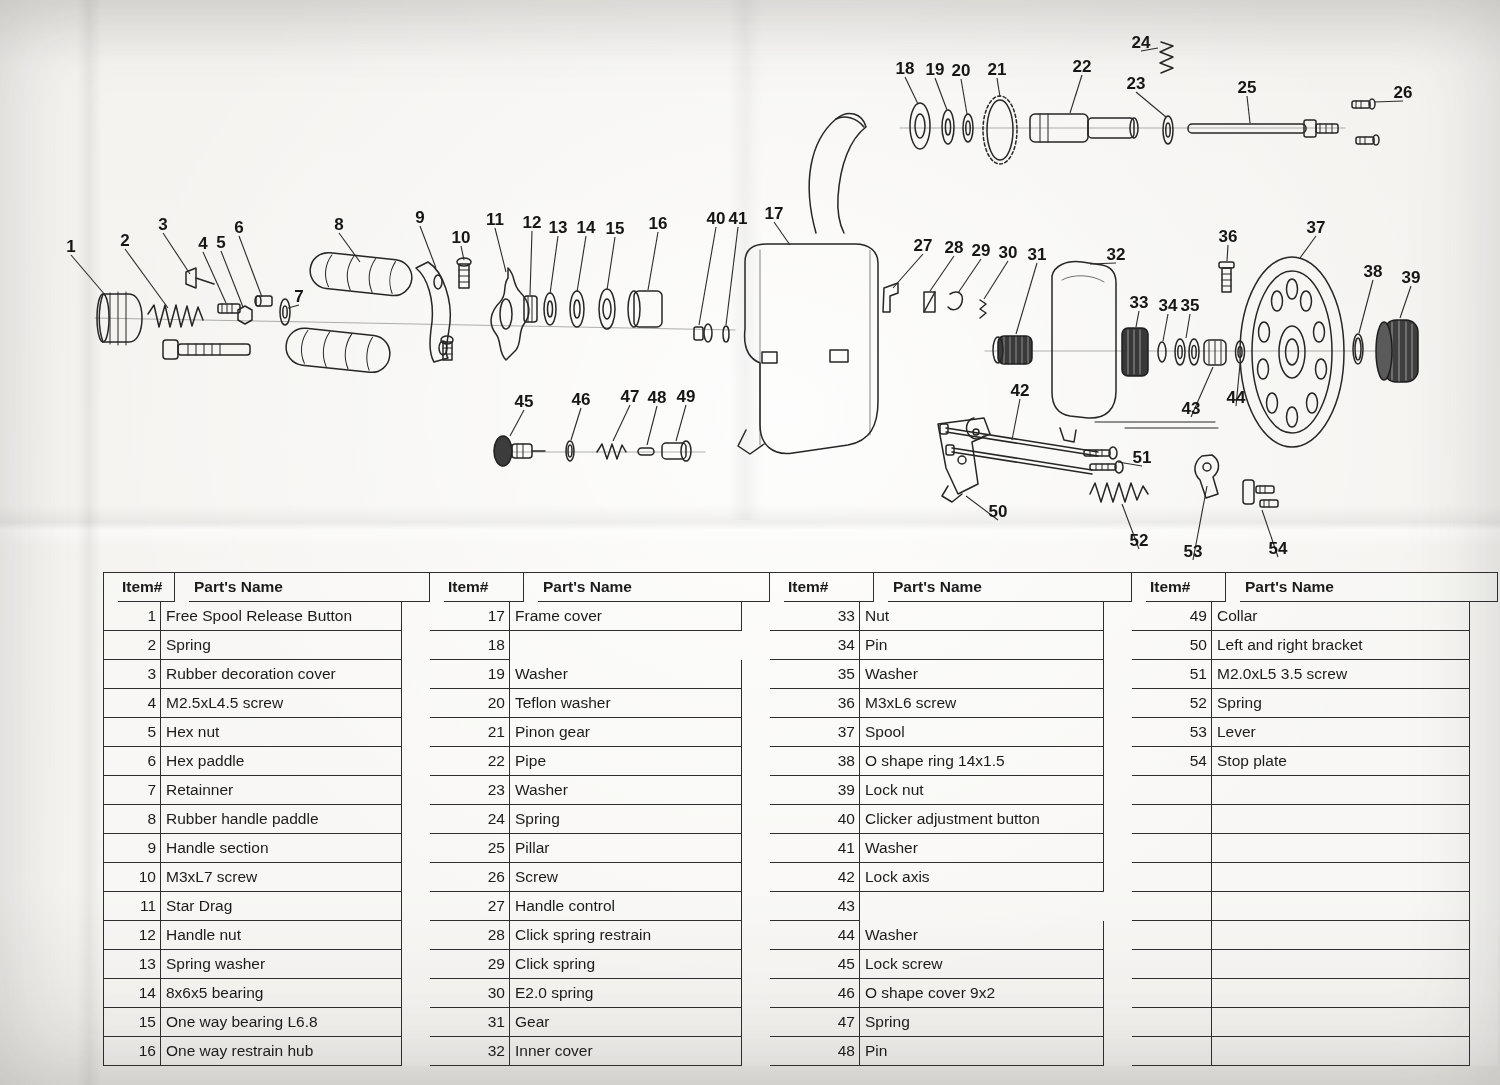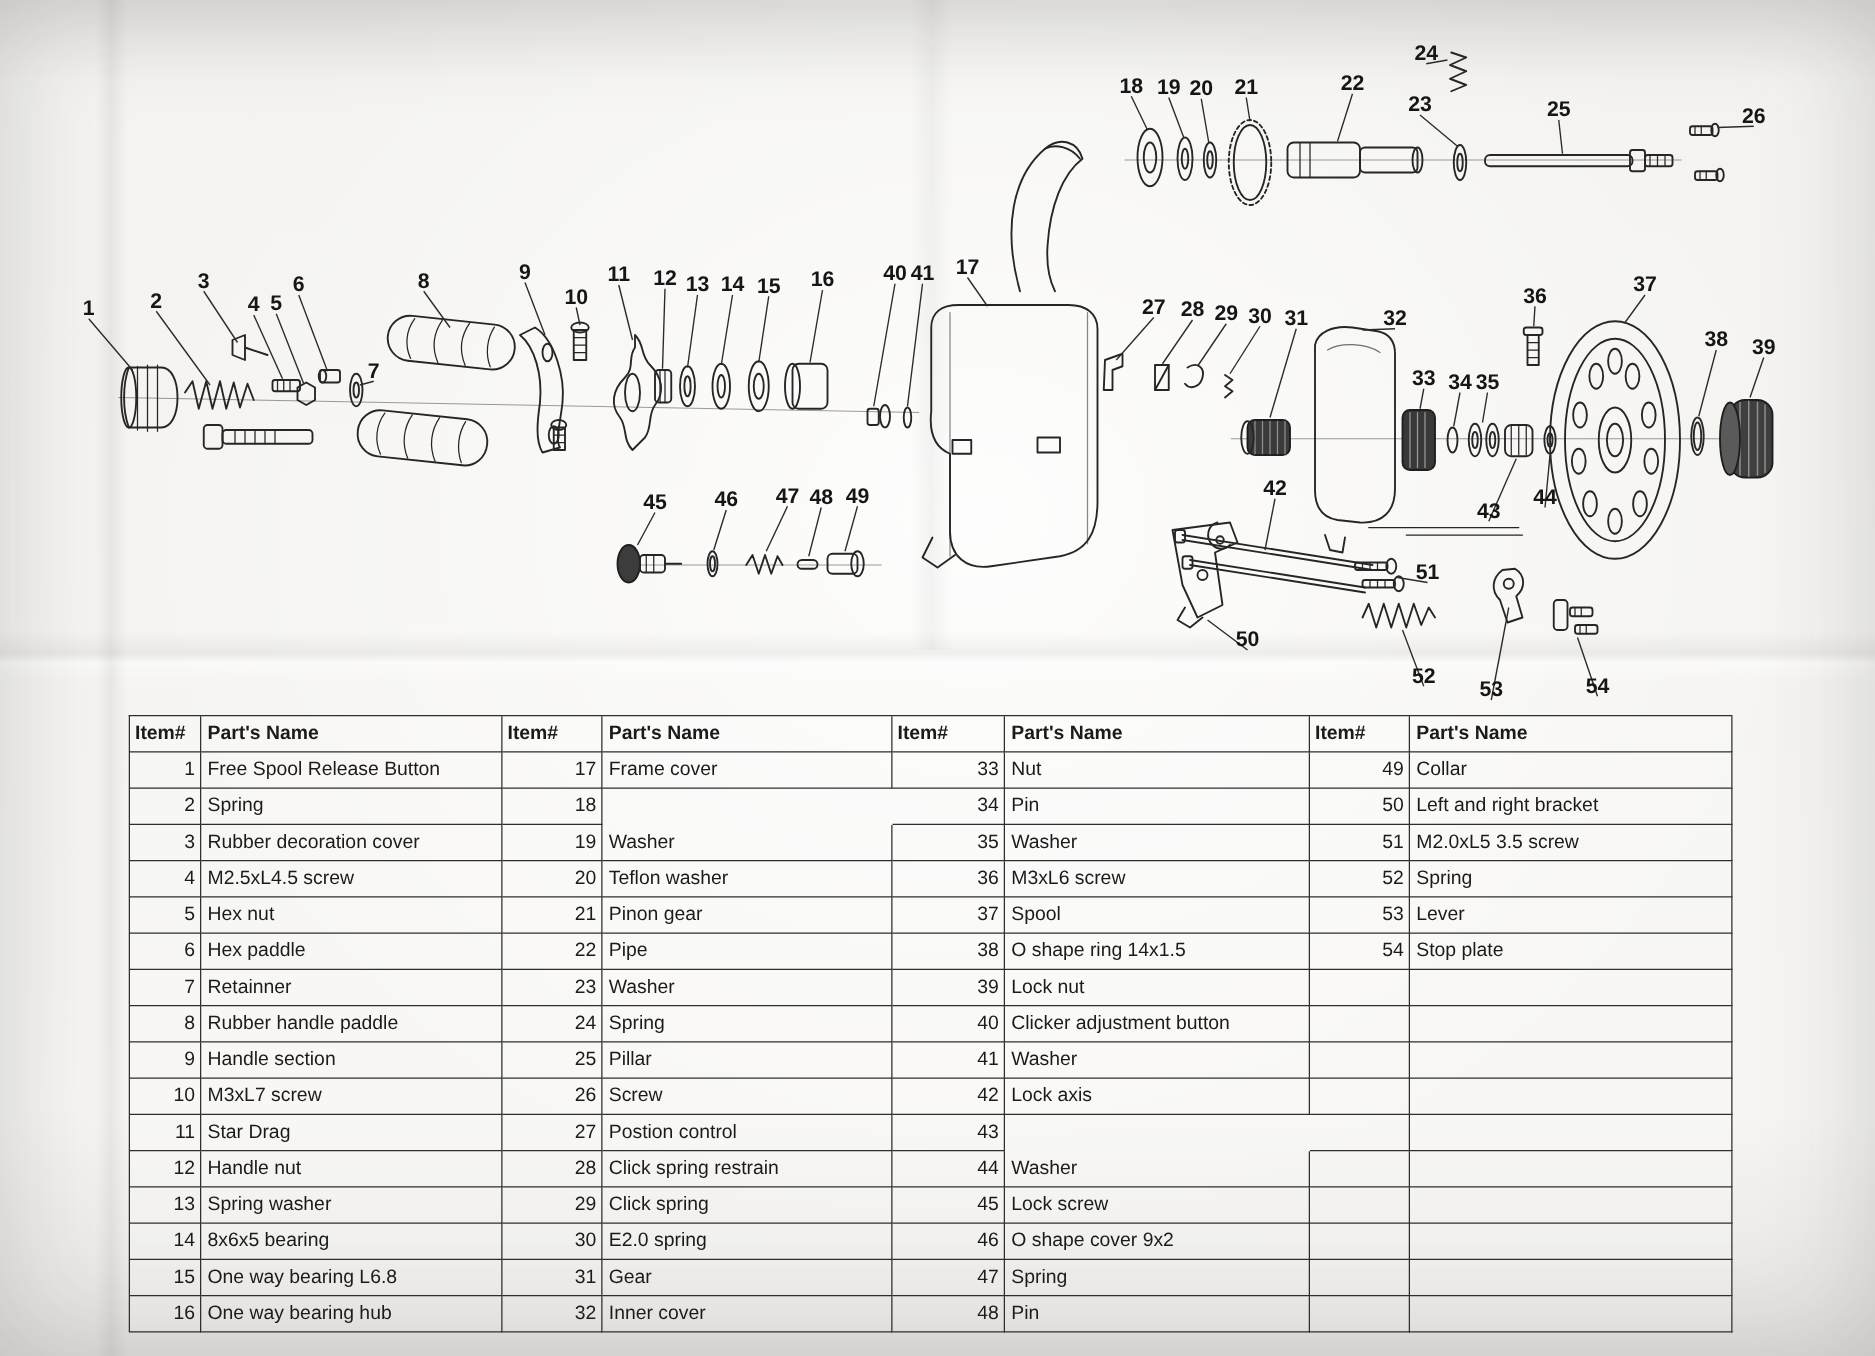--- a/index.html
+++ b/index.html
@@ -42,21 +42,21 @@
   .tgroup{display:flex;flex-direction:column;}
   .trow{display:flex;height:29px;}
   .tcell{
     box-sizing:border-box;
     border-right:1.2px solid #2e2e2e;border-bottom:1.2px solid #2e2e2e;
     font-size:15.5px;color:#1b1b1b;
     display:flex;align-items:center;overflow:hidden;white-space:nowrap;
   }
   .tcell.item{justify-content:flex-end;padding-right:4px;}
   .tcell.name{justify-content:flex-start;padding-left:5px;}
-  .thead .tcell{font-weight:700;}
+  .thead .tcell{font-weight:700;margin-left:14px;}
   .thead .tcell.item{justify-content:flex-start;padding-left:4px;}
   
   .g1 .item{width:57px;}  .g1 .name{width:241px;}
   .g2 .item{width:80px;}  .g2 .name{width:232px;}
   .g3 .item{width:90px;}  .g3 .name{width:244px;}
   .g4 .item{width:80px;}  .g4 .name{width:258px;}
 </style>
 </head>
 <body>
 
@@ -435,21 +435,21 @@
         <div class="trow">
           <div class="tcell item">14</div>
           <div class="tcell name">8x6x5 bearing</div>
         </div>
         <div class="trow">
           <div class="tcell item">15</div>
           <div class="tcell name">One way bearing L6.8</div>
         </div>
         <div class="trow">
           <div class="tcell item">16</div>
-          <div class="tcell name">One way bearing hub</div>
+          <div class="tcell name">One way restrain hub</div>
         </div>
       </div>
       <div class="tgroup g2">
         <div class="trow thead">
           <div class="tcell item">Item#</div>
           <div class="tcell name">Part's Name</div>
         </div>
         <div class="trow">
           <div class="tcell item">17</div>
           <div class="tcell name">Frame cover</div>
@@ -484,21 +484,21 @@
         <div class="trow">
           <div class="tcell item">25</div>
           <div class="tcell name">Pillar</div>
         </div>
         <div class="trow">
           <div class="tcell item">26</div>
           <div class="tcell name">Screw</div>
         </div>
         <div class="trow">
           <div class="tcell item">27</div>
-          <div class="tcell name">Postion control</div>
+          <div class="tcell name">Handle control</div>
         </div>
         <div class="trow">
           <div class="tcell item">28</div>
           <div class="tcell name">Click spring  restrain</div>
         </div>
         <div class="trow">
           <div class="tcell item">29</div>
           <div class="tcell name">Click spring</div>
         </div>
         <div class="trow">

